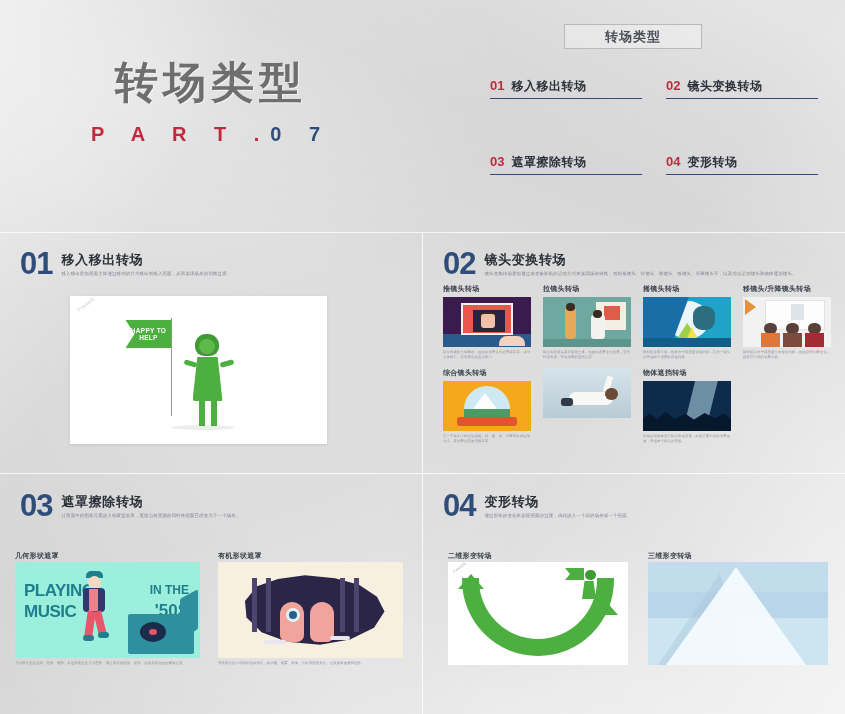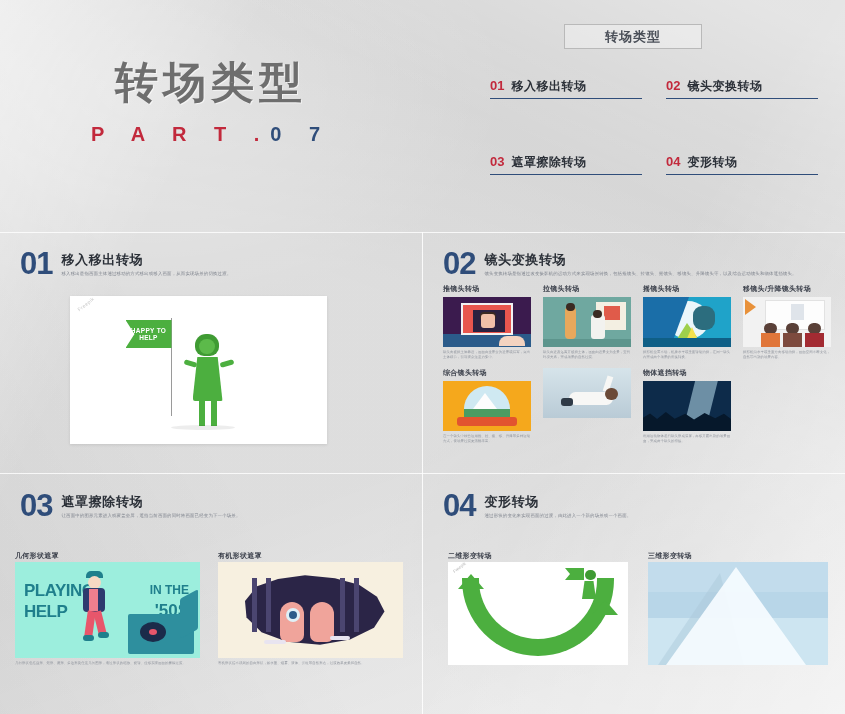--- a/index.html
+++ b/index.html
@@ -429,21 +429,21 @@
     </div>
   </div>
 </div>
 
 <div class="q3-grid">
   <div class="q3cell g1">
     <span class="sub-label">几何形状遮罩</span>
     <div class="thumb2 th-music">
       <div class="txt">
         <div class="t1">PLAYING</div>
-        <div class="t2">HELP</div>
+        <div class="t2">MUSIC</div>
       </div>
       <div class="txt2">
         <div class="t3">IN THE</div>
         <div class="t4">'50S</div>
       </div>
       <div class="dancer">
         <div class="cap2"></div>
           <div class="dh"></div>
           <div class="jac"></div>
           <div class="jin"></div>

